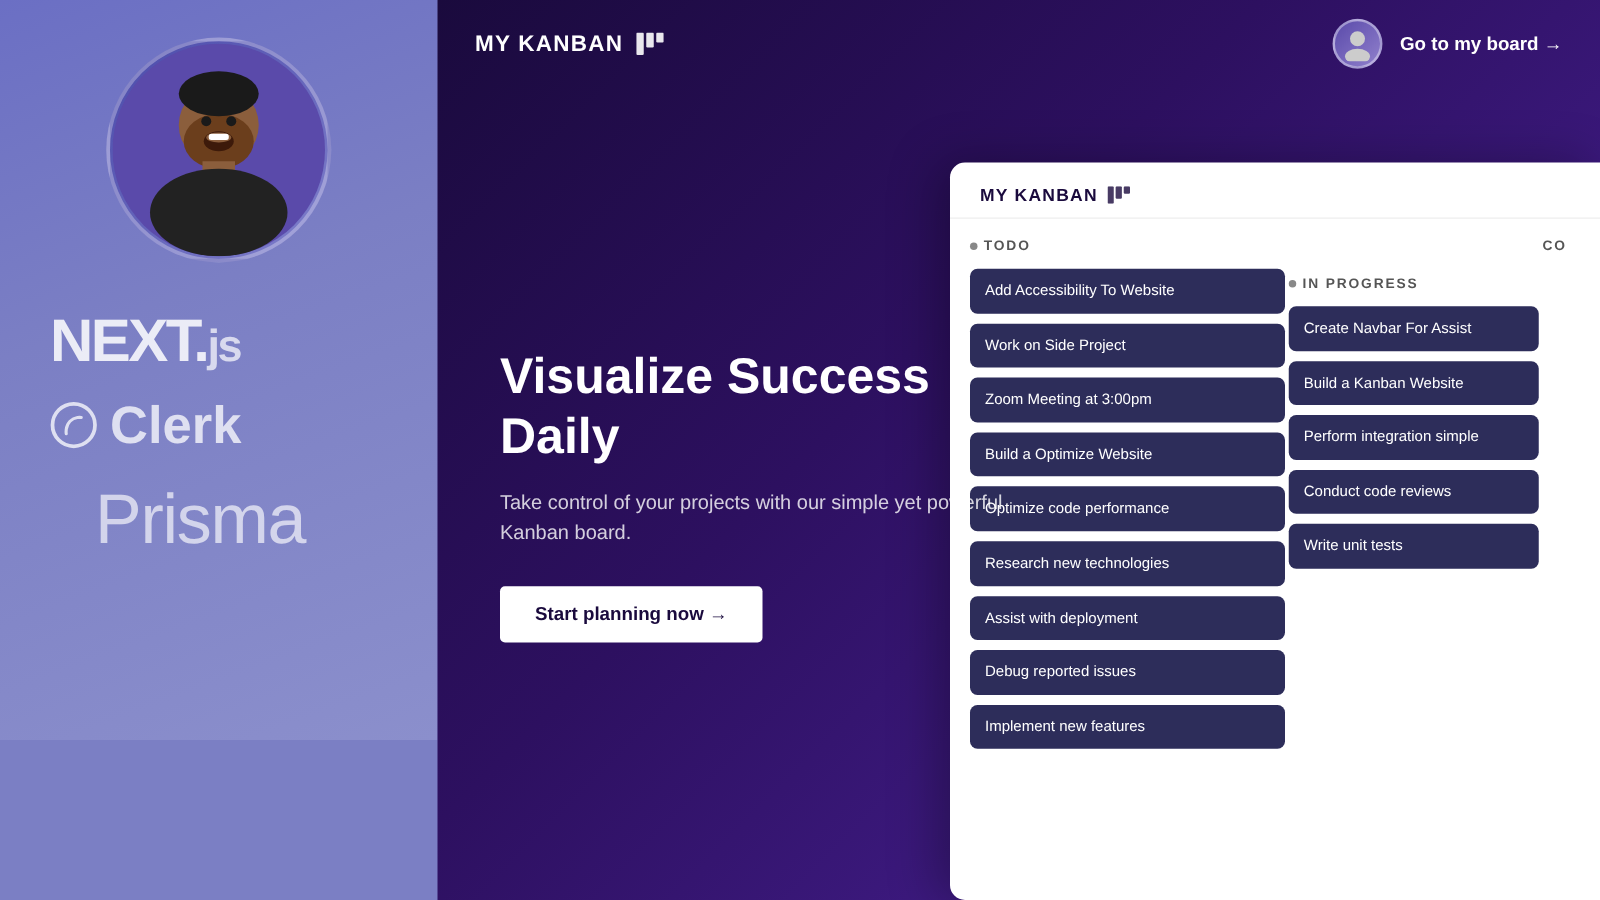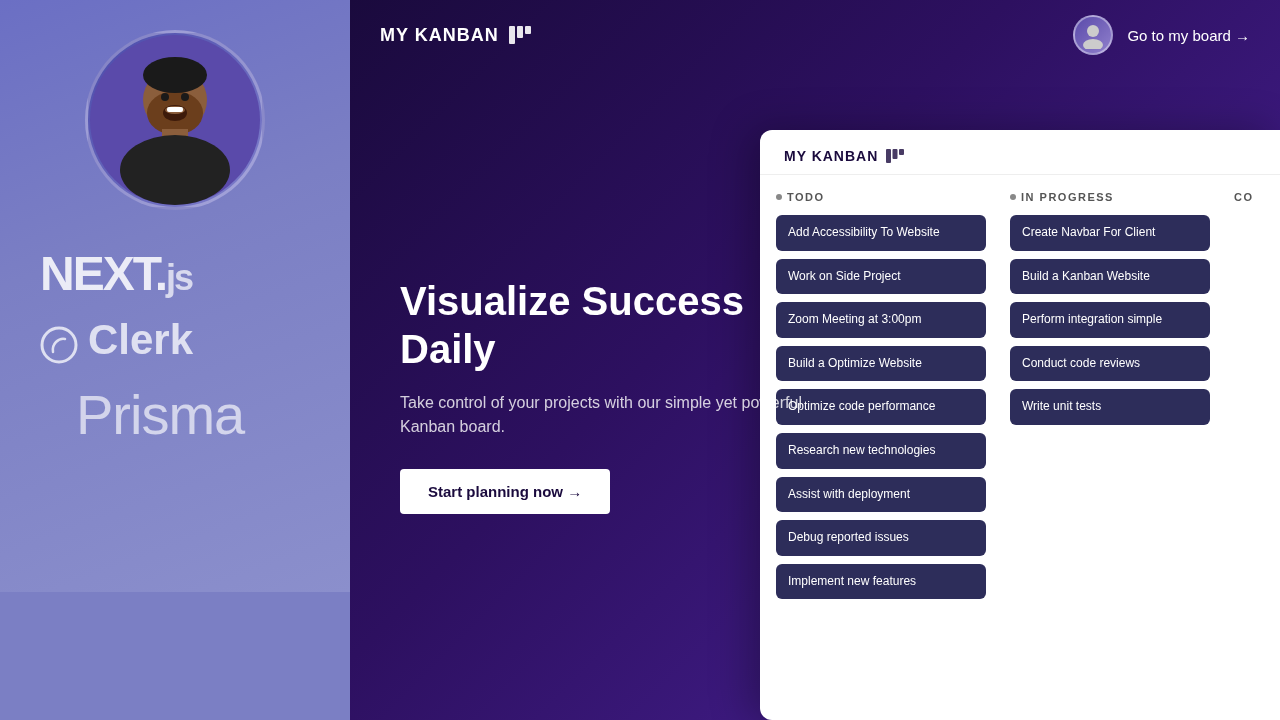--- a/index.html
+++ b/index.html
@@ -74,21 +74,21 @@
       font-size: 36px;
       font-weight: 700;
       color: rgba(255,255,255,0.7);
     }
 
     .logo-clerk {
       font-size: 42px;
       font-weight: 700;
       color: rgba(255,255,255,0.75);
       display: flex;
-      align-items: flex-end;
+      align-items: center;
       gap: 10px;
     }
 
     .logo-prisma {
       font-size: 56px;
       font-weight: 400;
       color: rgba(255,255,255,0.65);
       letter-spacing: -1px;
       margin-left: 36px;
     }
@@ -147,21 +147,21 @@
       align-items: center;
       justify-content: center;
       overflow: hidden;
     }
 
     .go-to-board-btn {
       color: white;
       background: transparent;
       border: none;
       font-size: 15px;
-      font-weight: 400;
+      font-weight: 700;
       cursor: pointer;
       white-space: nowrap;
     }
 
     
     .hero {
       flex: 1;
       display: flex;
       align-items: center;
       padding: 0 50px;
@@ -226,21 +226,21 @@
     .kanban-preview-title {
       font-weight: 800;
       font-size: 14px;
       letter-spacing: 1px;
       color: #1a0a3d;
     }
 
     .kanban-columns {
       display: flex;
       padding: 16px;
-      gap: 24px;
+      gap: 3px;
       height: calc(100% - 60px);
       overflow: hidden;
     }
 
     .kanban-col {
       flex: 1;
       min-width: 0;
     }
 
     .col-header {
@@ -268,20 +268,21 @@
       padding: 10px 12px;
       border-radius: 6px;
       font-size: 12px;
       font-weight: 400;
       margin-bottom: 8px;
       line-height: 1.3;
     }
 
     .kanban-col-2 {
       flex: 0 0 200px;
+      margin-top: 30px;
     }
 
     .col-co {
       flex: 0 0 30px;
       overflow: hidden;
     }
   </style>
 </head>
 <body>
 
@@ -389,21 +390,21 @@
           <div class="kanban-card">Assist with deployment</div>
           <div class="kanban-card">Debug reported issues</div>
           <div class="kanban-card">Implement new features</div>
         </div>
 
         <div class="kanban-col kanban-col-2">
           <div class="col-header">
             <span class="col-dot"></span>
             <span>IN PROGRESS</span>
           </div>
-          <div class="kanban-card">Create Navbar For Client</div>
+          <div class="kanban-card">Create Navbar For Assist</div>
           <div class="kanban-card">Build a Kanban Website</div>
           <div class="kanban-card">Perform integration simple</div>
           <div class="kanban-card">Conduct code reviews</div>
           <div class="kanban-card">Write unit tests</div>
         </div>
 
         <div class="kanban-col col-co">
           <div class="col-header">
             <span>CO</span>
           </div>

